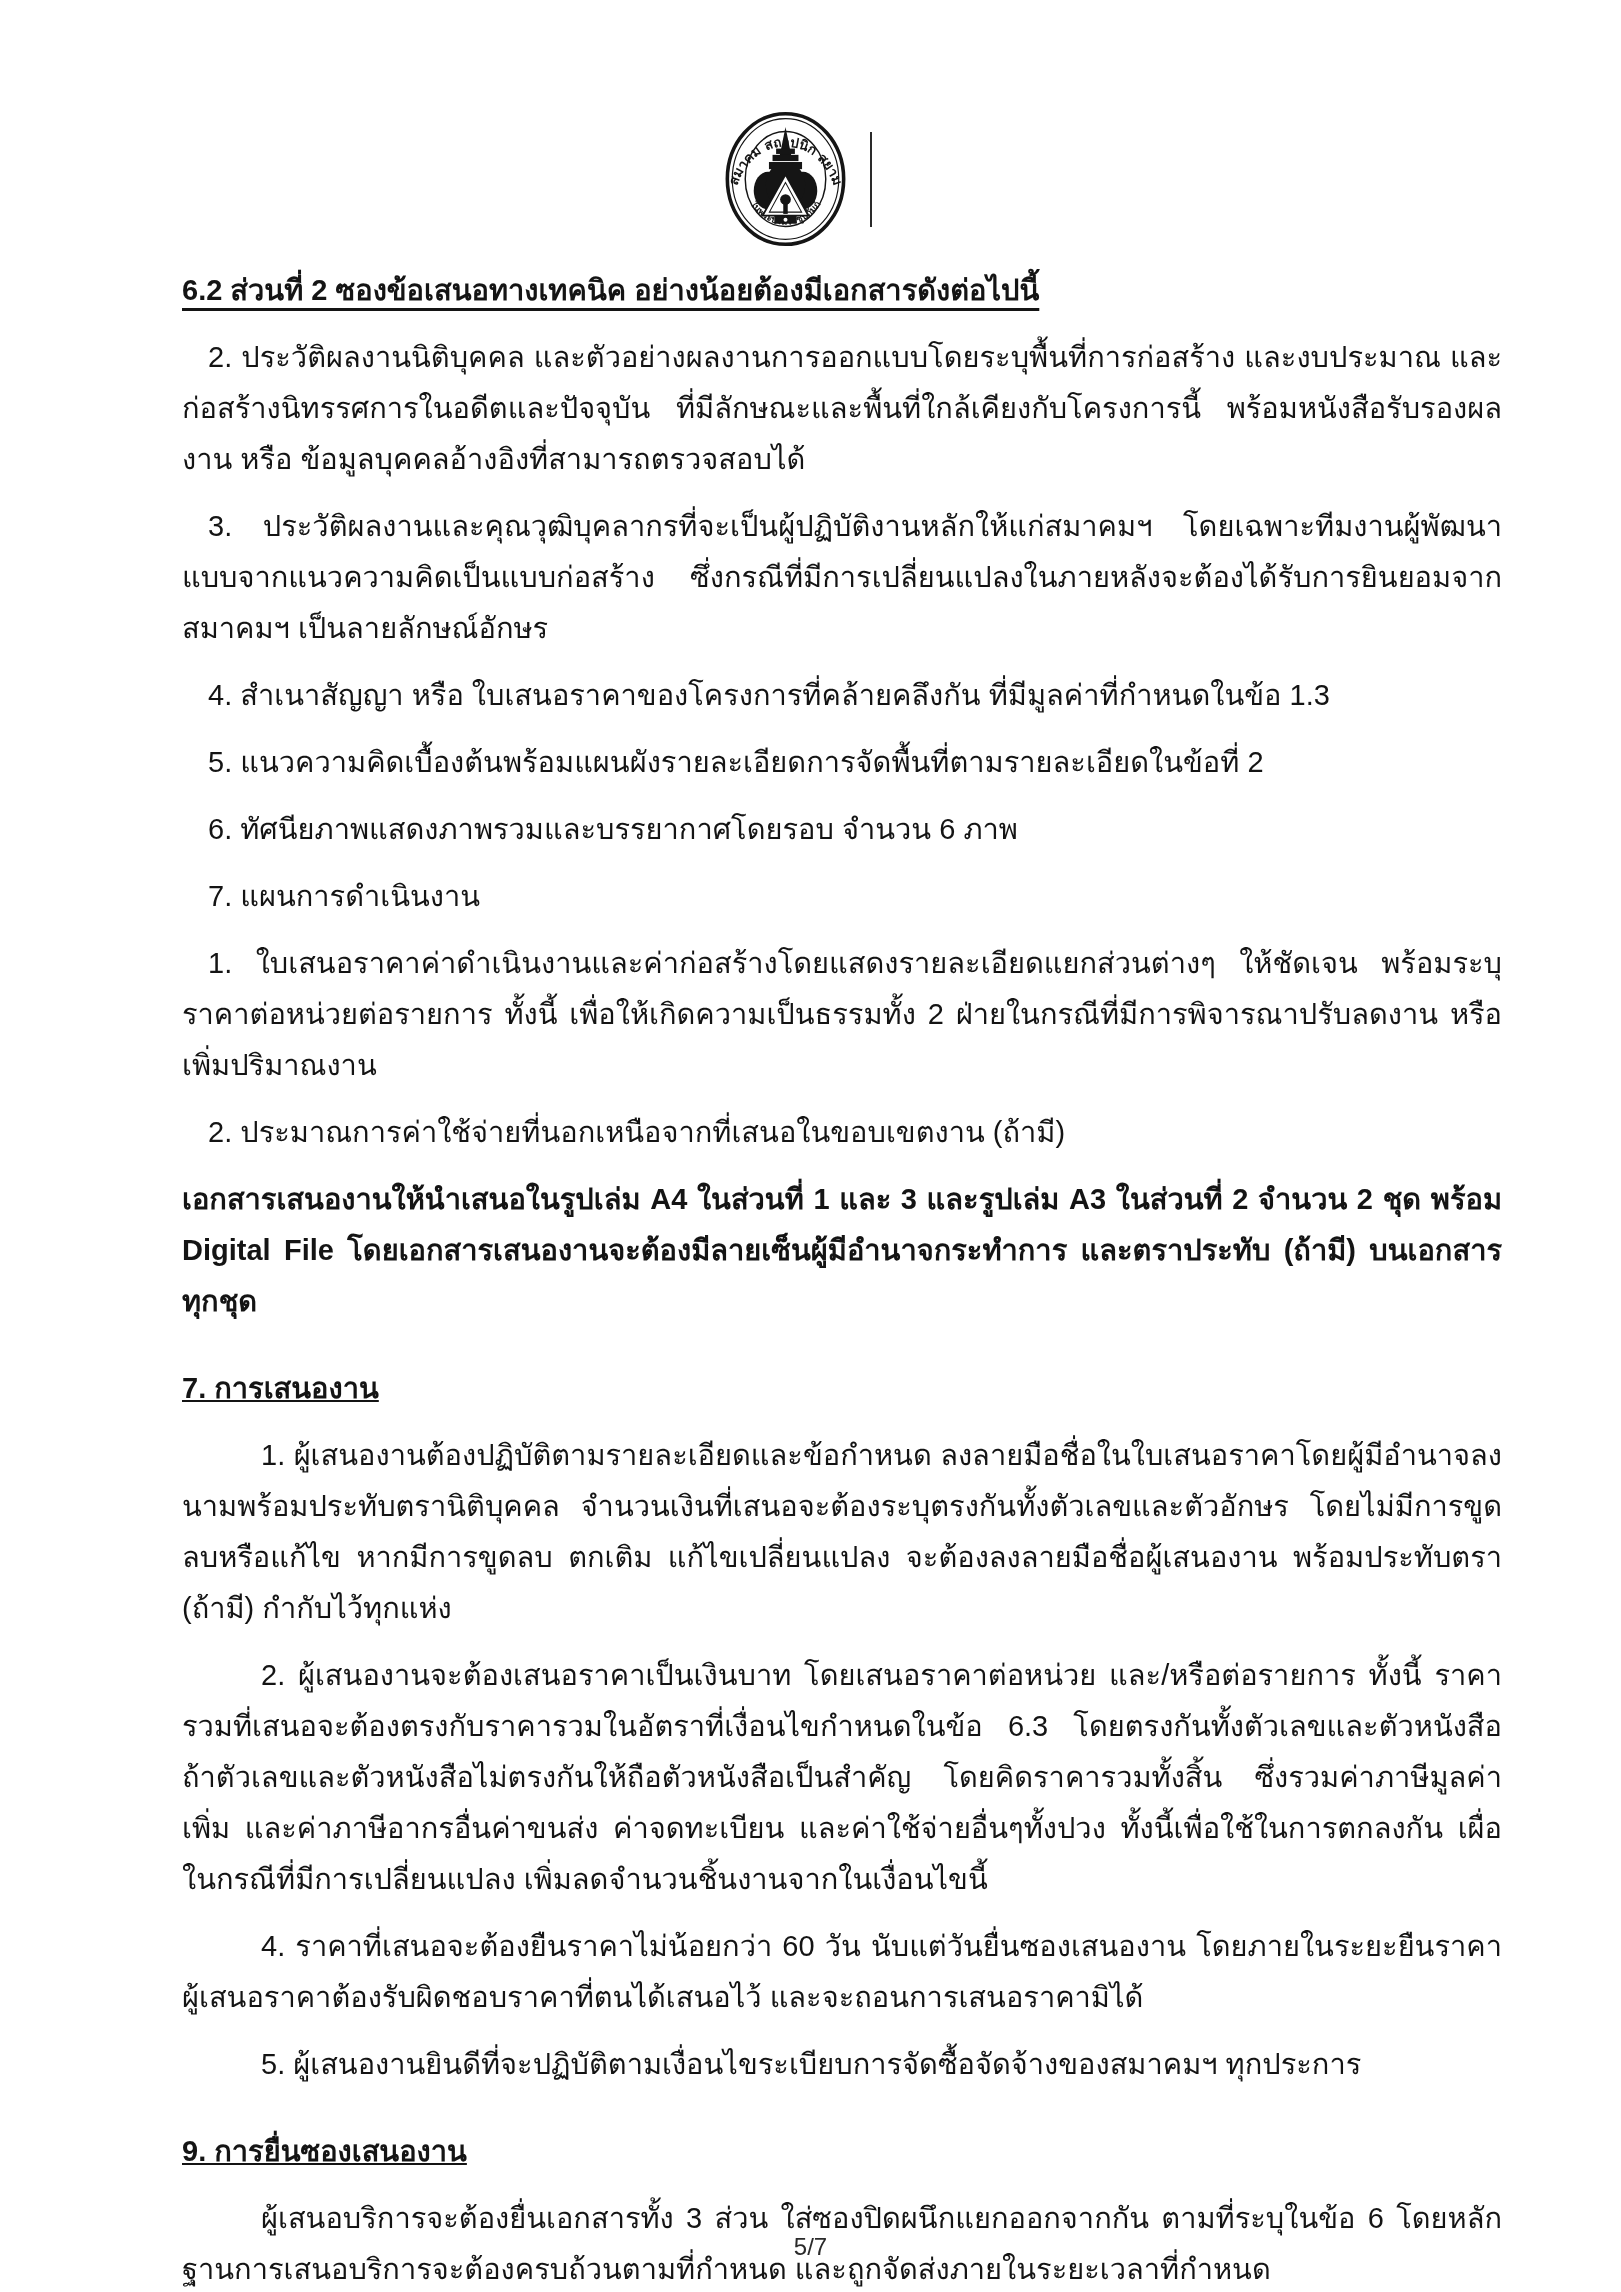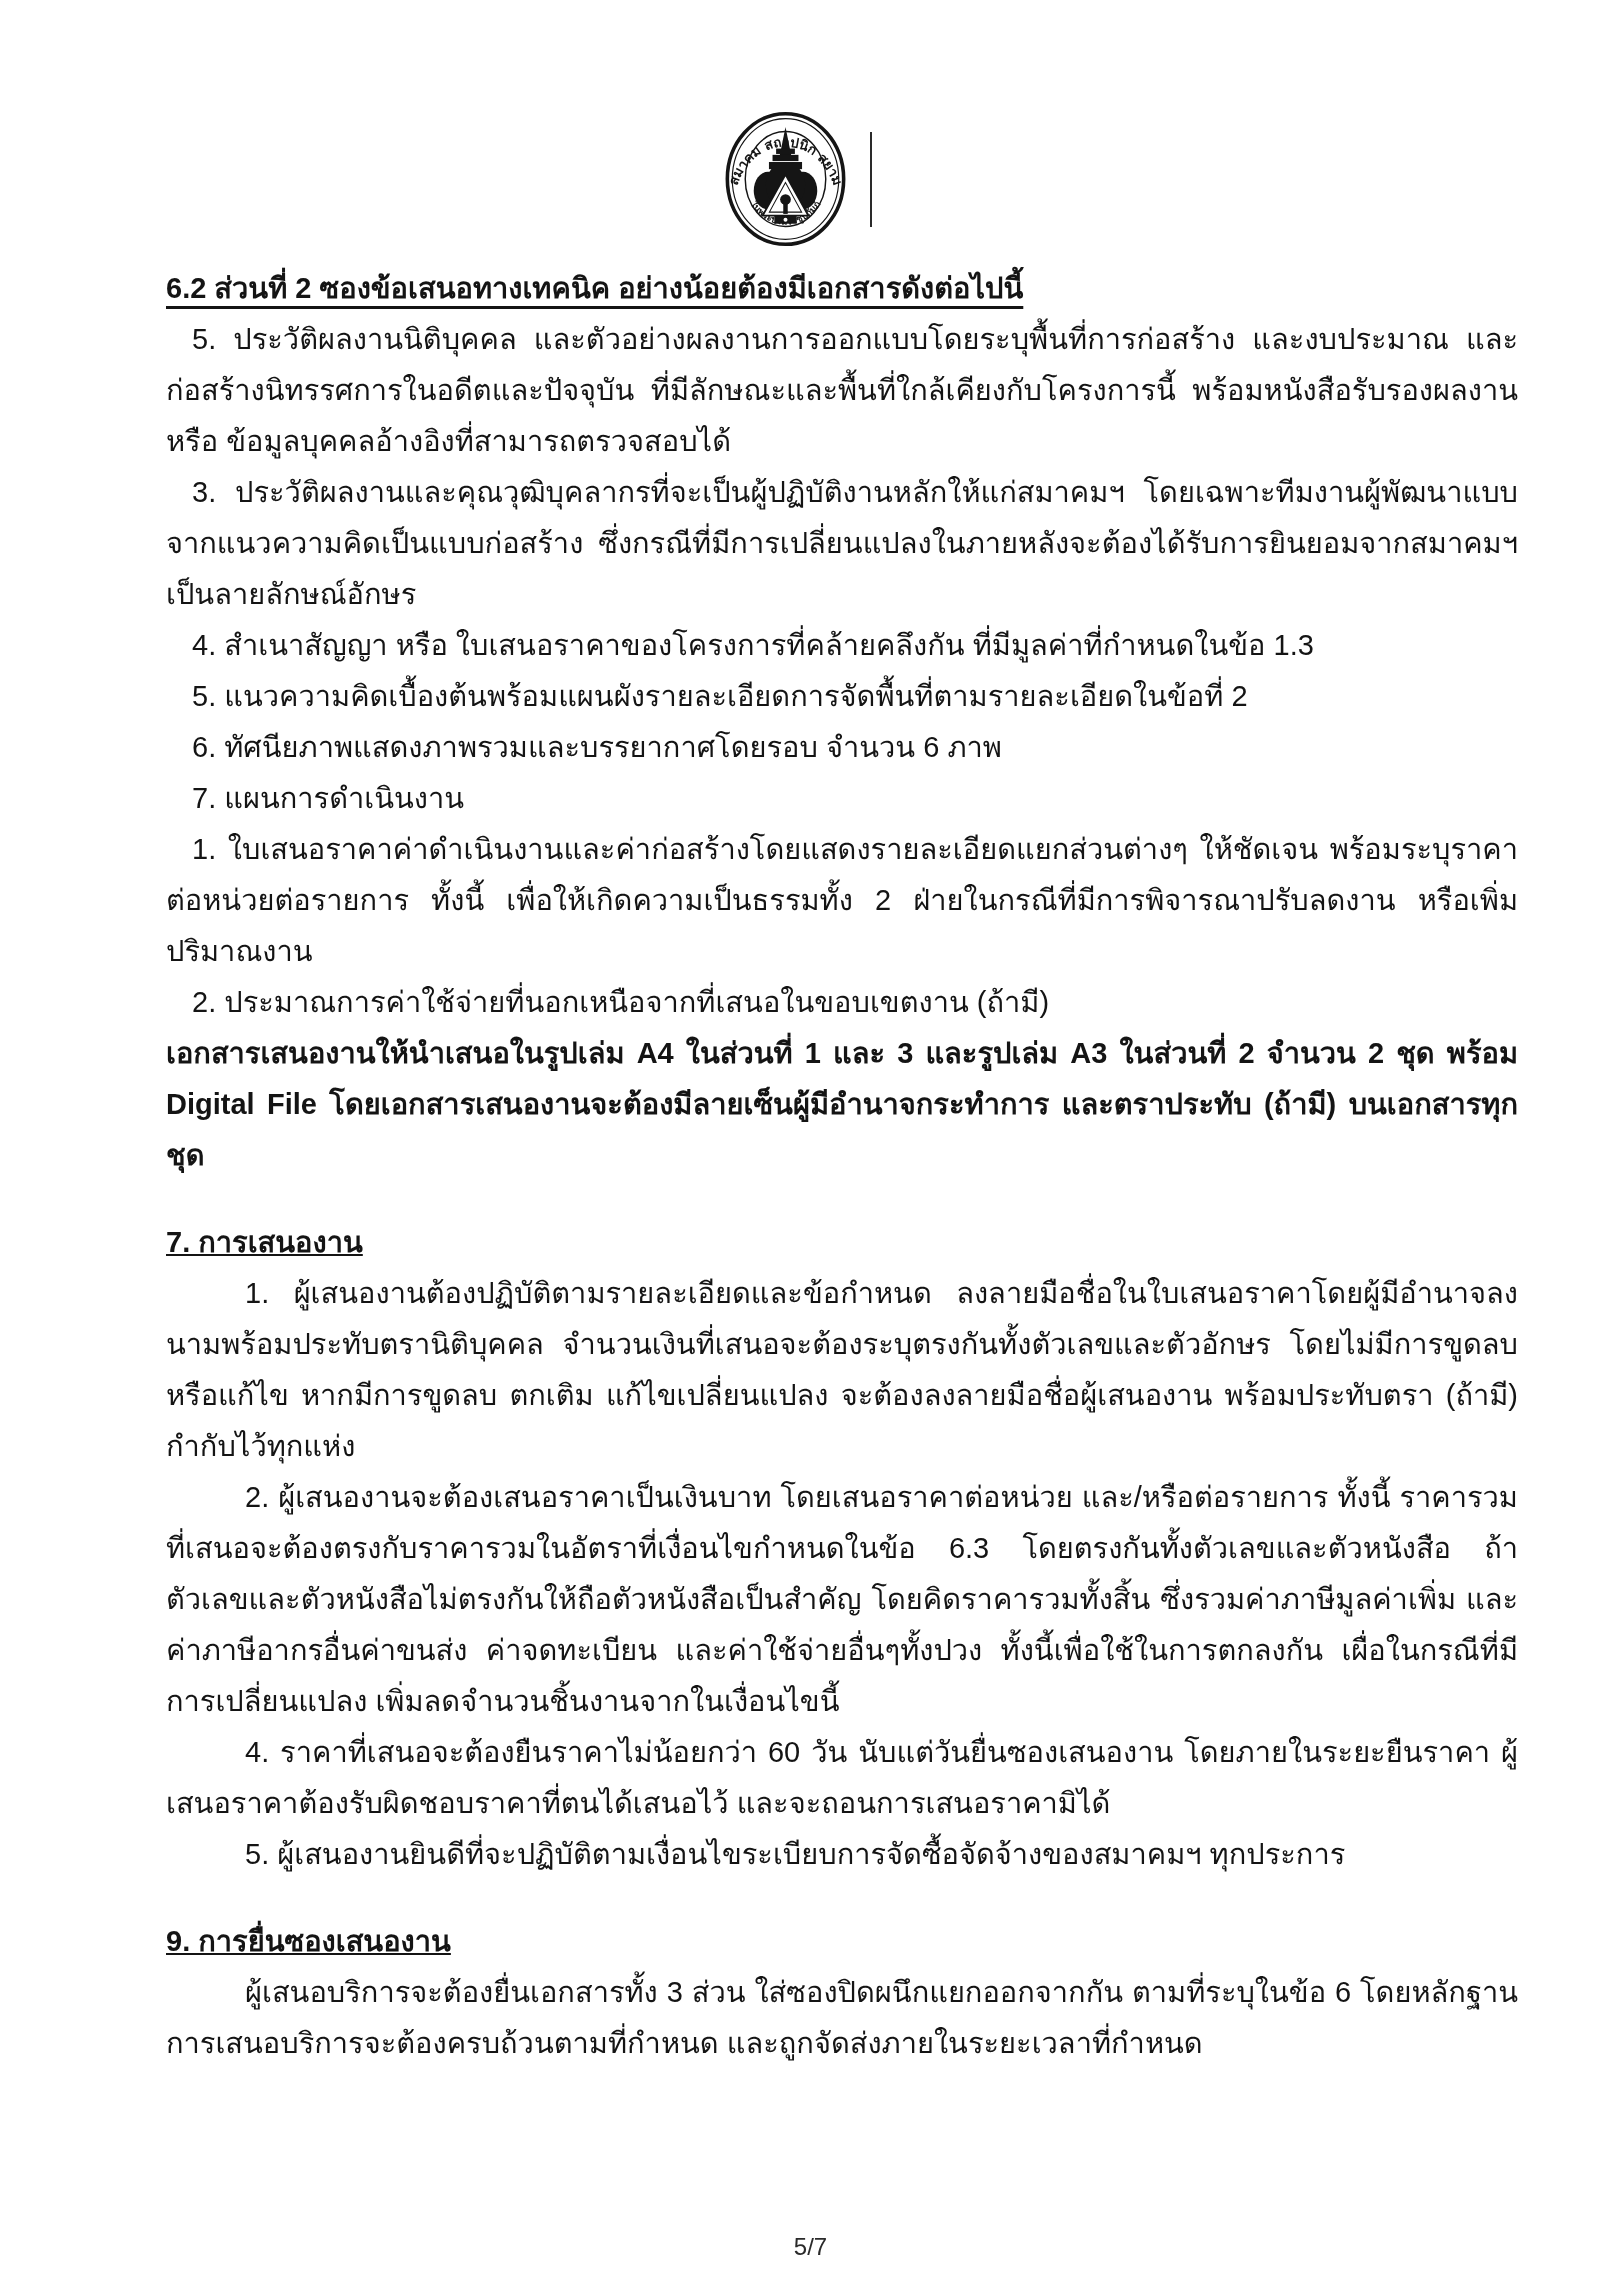--- a/index.html
+++ b/index.html
@@ -25,21 +25,21 @@
     font-weight:bold;font-size:109px;line-height:1;
     letter-spacing:-6.3px;color:#1c1c1c;
     padding-bottom:12.5px;
   }
 
   
   .content{
     margin:14.3px 103px 0 166px;   
     font-size:29px;line-height:51px;color:#141414;
   }
-  .content p{margin:0;padding:0;text-align:justify;}
+  .content p{margin:16px;padding:0;text-align:justify;}
 
   .h-underlined{
     margin-left:103px;
     font-weight:bold;
     text-decoration:underline;
     text-decoration-thickness:2.7px;
     text-underline-offset:8px;
     text-align:left !important;
   }
   .list-item{
@@ -100,21 +100,21 @@
         <rect x="56" y="117" width="25" height="9" fill="#151515"></rect>
         <circle cx="68.5" cy="121.5" r="2.2" fill="#ffffff"></circle>
       </g>
     </svg>
     <div class="logo-divider"></div>
   </div>
 
   <div class="content">
 
     <p class="h-underlined">6.2 ส่วนที่ 2 ซองข้อเสนอทางเทคนิค อย่างน้อยต้องมีเอกสารดังต่อไปนี้</p>
-    <p class="list-item">5. ประวัติผลงานนิติบุคคล และตัวอย่างผลงานการออกแบบโดยระบุพื้นที่การก่อสร้าง และงบประมาณ และก่อสร้างนิทรรศการในอดีตและปัจจุบัน ที่มีลักษณะและพื้นที่ใกล้เคียงกับโครงการนี้ พร้อมหนังสือรับรองผลงาน หรือ ข้อมูลบุคคลอ้างอิงที่สามารถตรวจสอบได้</p>
+    <p class="list-item">2. ประวัติผลงานนิติบุคคล และตัวอย่างผลงานการออกแบบโดยระบุพื้นที่การก่อสร้าง และงบประมาณ และก่อสร้างนิทรรศการในอดีตและปัจจุบัน ที่มีลักษณะและพื้นที่ใกล้เคียงกับโครงการนี้ พร้อมหนังสือรับรองผลงาน หรือ ข้อมูลบุคคลอ้างอิงที่สามารถตรวจสอบได้</p>
     <p class="list-item">3. ประวัติผลงานและคุณวุฒิบุคลากรที่จะเป็นผู้ปฏิบัติงานหลักให้แก่สมาคมฯ โดยเฉพาะทีมงานผู้พัฒนาแบบจากแนวความคิดเป็นแบบก่อสร้าง ซึ่งกรณีที่มีการเปลี่ยนแปลงในภายหลังจะต้องได้รับการยินยอมจากสมาคมฯ เป็นลายลักษณ์อักษร</p>
     <p class="list-item">4. สำเนาสัญญา หรือ ใบเสนอราคาของโครงการที่คล้ายคลึงกัน ที่มีมูลค่าที่กำหนดในข้อ 1.3</p>
     <p class="list-item">5. แนวความคิดเบื้องต้นพร้อมแผนผังรายละเอียดการจัดพื้นที่ตามรายละเอียดในข้อที่ 2</p>
     <p class="list-item">6. ทัศนียภาพแสดงภาพรวมและบรรยากาศโดยรอบ จำนวน 6 ภาพ</p>
     <p class="list-item">7. แผนการดำเนินงาน</p>
 
     <p class="list-item">1. ใบเสนอราคาค่าดำเนินงานและค่าก่อสร้างโดยแสดงรายละเอียดแยกส่วนต่างๆ ให้ชัดเจน พร้อมระบุราคาต่อหน่วยต่อรายการ ทั้งนี้ เพื่อให้เกิดความเป็นธรรมทั้ง 2 ฝ่ายในกรณีที่มีการพิจารณาปรับลดงาน หรือเพิ่มปริมาณงาน</p>
     <p class="list-item">2. ประมาณการค่าใช้จ่ายที่นอกเหนือจากที่เสนอในขอบเขตงาน (ถ้ามี)</p>
 
     <p class="note">เอกสารเสนองานให้นำเสนอในรูปเล่ม A4  ในส่วนที่ 1 และ 3  และรูปเล่ม A3  ในส่วนที่ 2 จำนวน 2 ชุด พร้อม Digital File โดยเอกสารเสนองานจะต้องมีลายเซ็นผู้มีอำนาจกระทำการ และตราประทับ (ถ้ามี) บนเอกสารทุกชุด</p>

